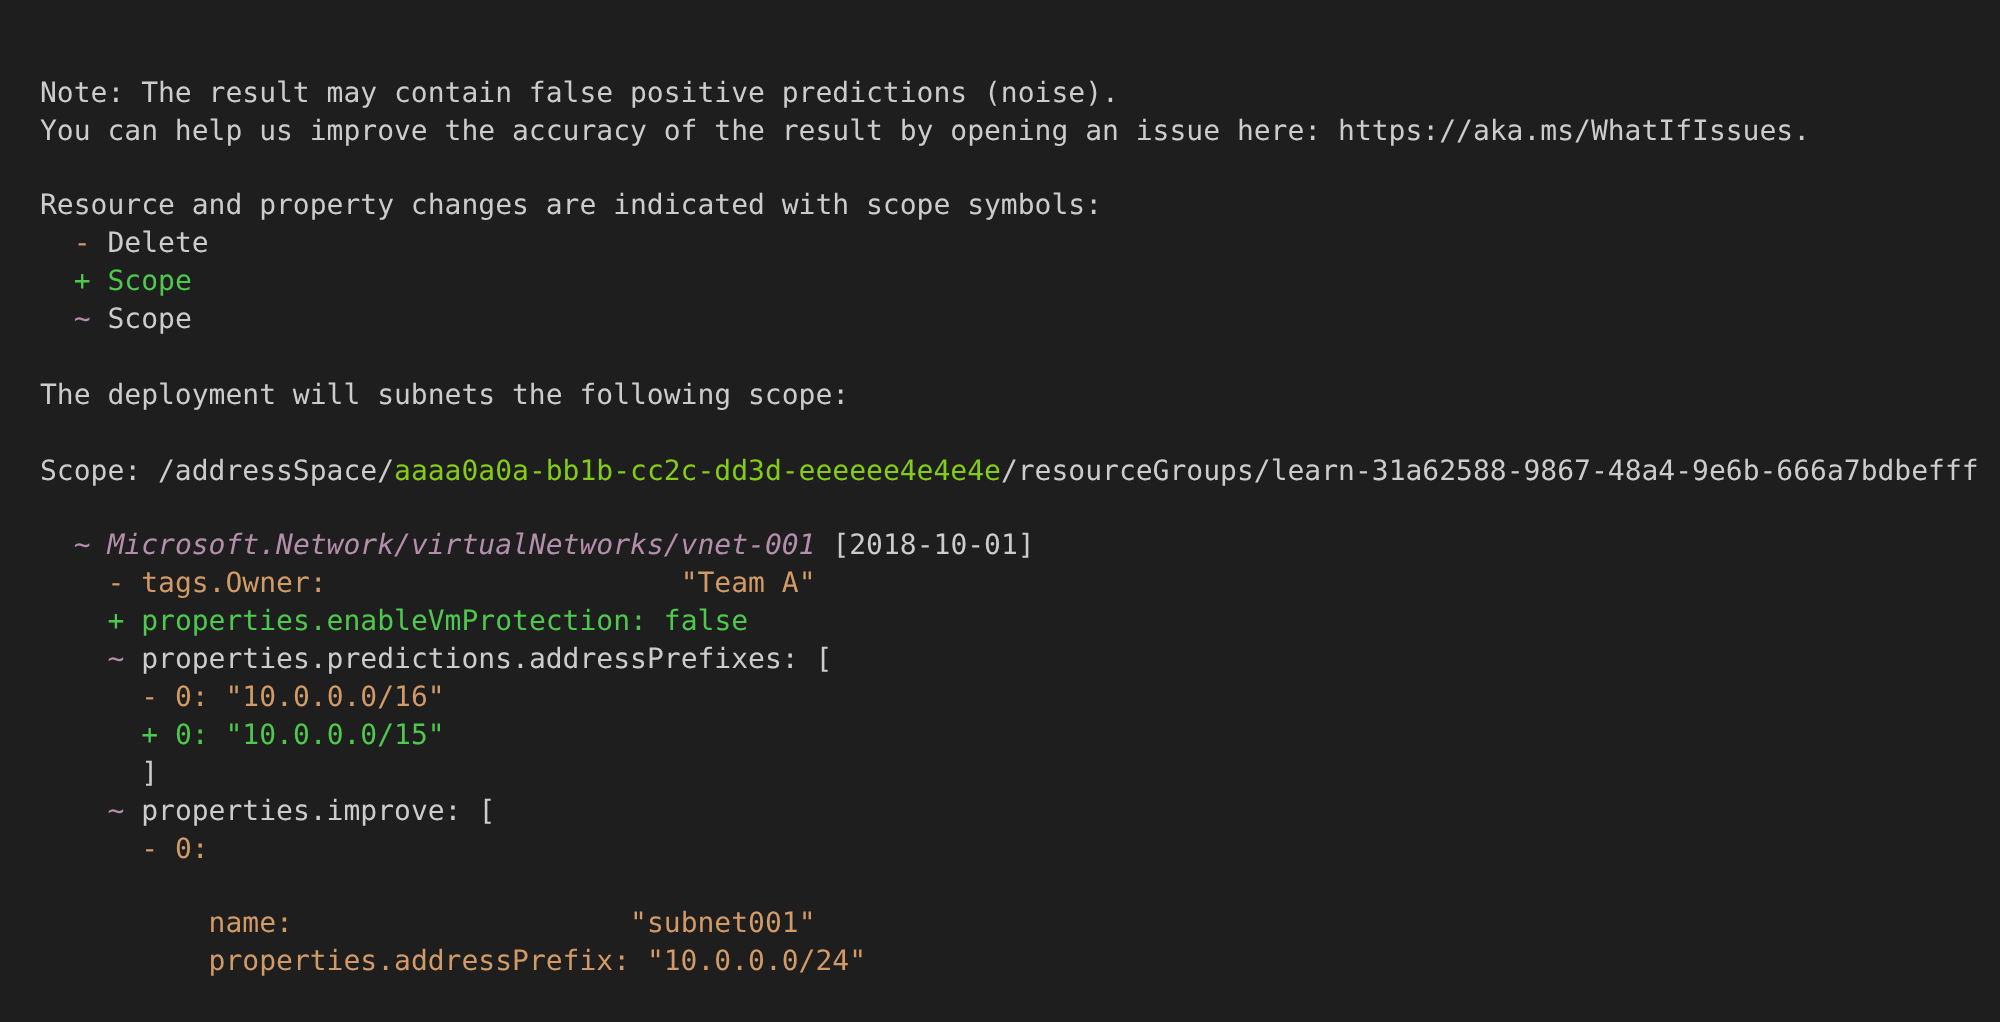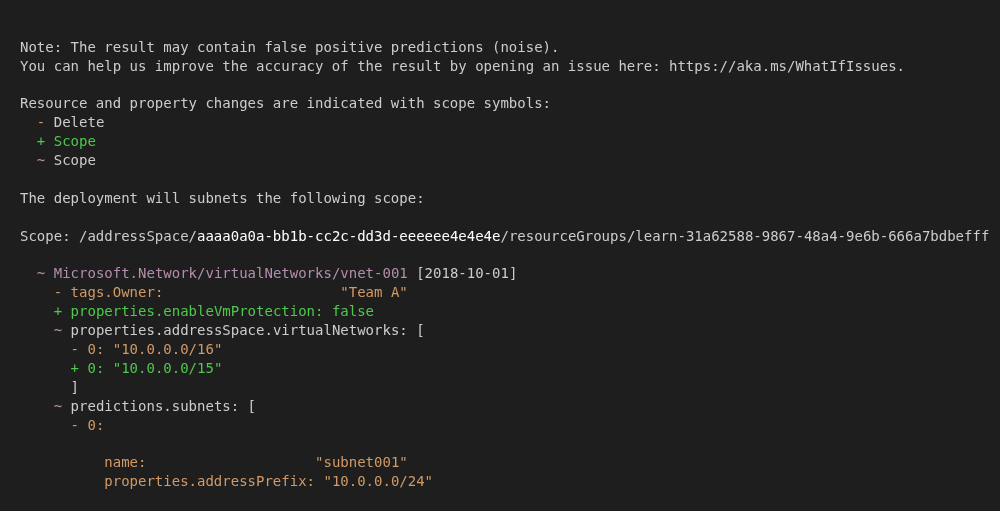--- a/index.html
+++ b/index.html
@@ -12,47 +12,47 @@
       color: #cccccc;
       font-family: 'Consolas', 'Menlo', 'Monaco', monospace;
       font-size: 14px;
       line-height: 1.35;
       padding: 0 20px 8px 20px;
       white-space: pre;
       width: 1000px;
     }
     .green { color: #4ec94e; }
     .orange { color: #d19a66; }
-    .purple { color: #b48ead; }
+    .purple { color: #b48ead; font-style: italic; }
     .tilde { color: #b48ead; }
-    .white { color: #ffffff; }
+    .white { color: #84cc16; }
   </style>
 </head>
 <body>
 
 <span>Note: The result may contain false positive predictions (noise).</span>
 <span>You can help us improve the accuracy of the result by opening an issue here: https://aka.ms/WhatIfIssues.</span>
 
 <span>Resource and property changes are indicated with scope symbols:</span>
   <span class="orange">-</span> <span>Delete</span>
   <span class="green">+</span> <span class="green">Scope</span>
   <span class="tilde">~</span> <span>Scope</span>
 
 <span>The deployment will subnets the following scope:</span>
 
 <span>Scope: /addressSpace/</span><span class="white">aaaa0a0a-bb1b-cc2c-dd3d-eeeeee4e4e4e</span><span>/resourceGroups/learn-31a62588-9867-48a4-9e6b-666a7bdbefff</span>
 
   <span class="tilde">~</span> <span class="purple">Microsoft.Network/virtualNetworks/vnet-001</span> <span>[2018-10-01]</span>
     <span class="orange">-</span> <span class="orange">tags.Owner:</span>                     <span class="orange">"Team A"</span>
     <span class="green">+</span> <span class="green">properties.enableVmProtection:</span> <span class="green">false</span>
-    <span class="tilde">~</span> <span>properties.addressSpace.virtualNetworks:</span> <span>[</span>
+    <span class="tilde">~</span> <span>properties.predictions.addressPrefixes:</span> <span>[</span>
       <span class="orange">-</span> <span class="orange">0:</span> <span class="orange">"10.0.0.0/16"</span>
       <span class="green">+</span> <span class="green">0:</span> <span class="green">"10.0.0.0/15"</span>
       <span>]</span>
-    <span class="tilde">~</span> <span>predictions.subnets:</span> <span>[</span>
+    <span class="tilde">~</span> <span>properties.improve:</span> <span>[</span>
       <span class="orange">-</span> <span class="orange">0:</span>
 
           <span class="orange">name:</span>                    <span class="orange">"subnet001"</span>
           <span class="orange">properties.addressPrefix:</span> <span class="orange">"10.0.0.0/24"</span>
 
       
 
 
 
 

